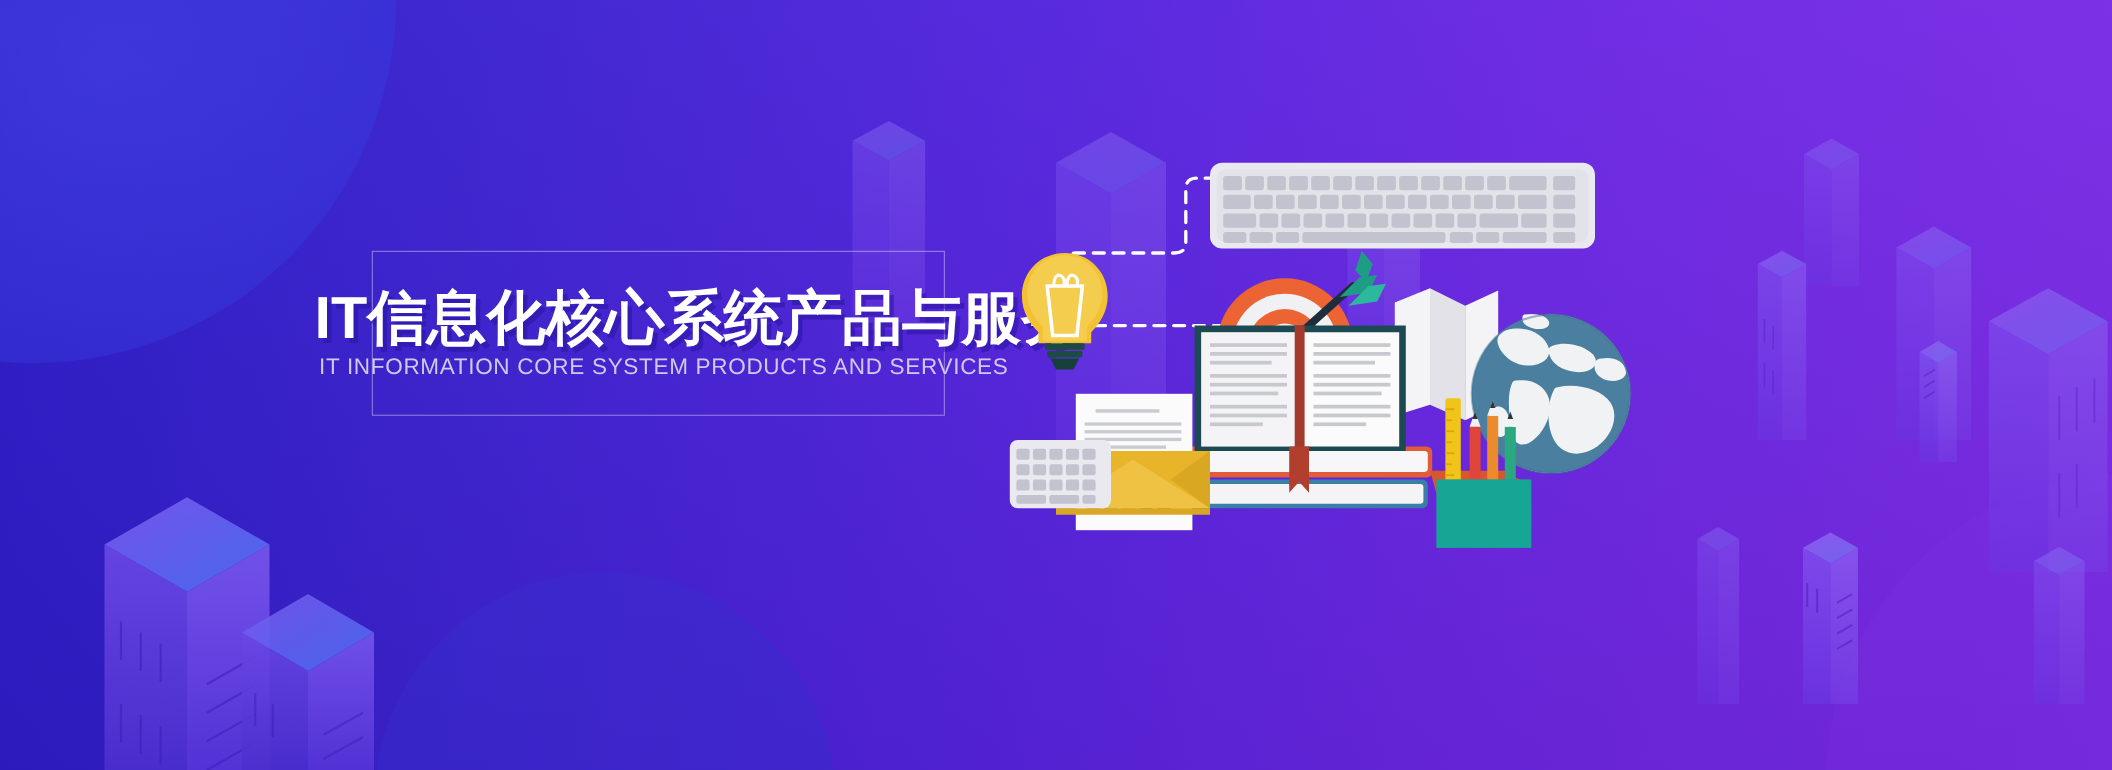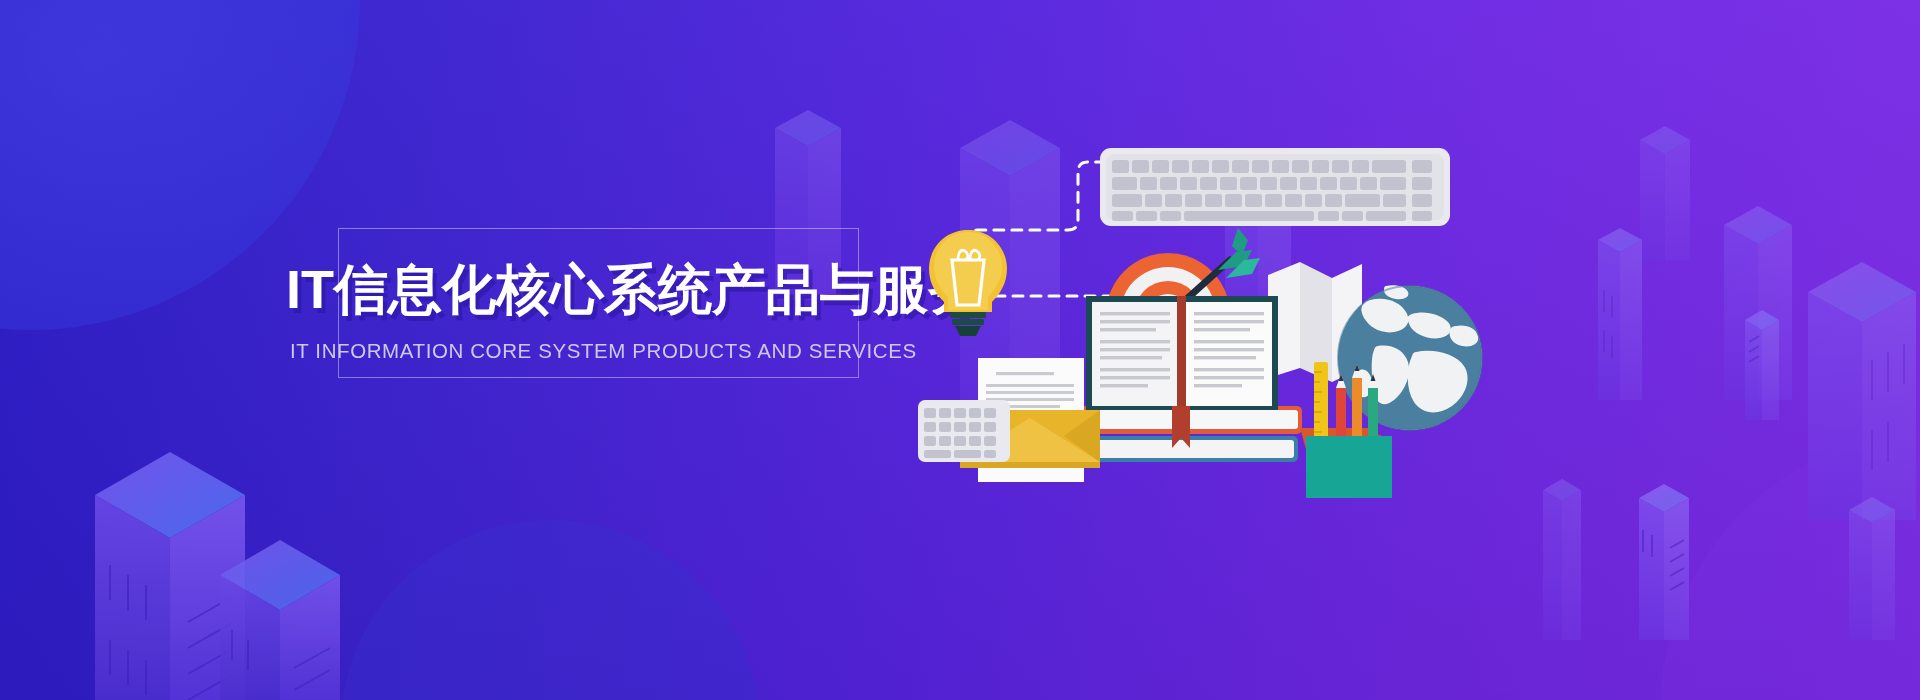--- a/index.html
+++ b/index.html
@@ -40,21 +40,20 @@
   .title{
     position:absolute;left:286px;top:258px;width:620px;
     font-size:54px;font-weight:bold;color:#ffffff;letter-spacing:0px;
     line-height:62px;white-space:nowrap;
     text-shadow:4px 5px 0 rgba(40,20,160,.55);
   }
   .subtitle{
     position:absolute;left:290px;top:322px;width:620px;
     font-size:20.5px;color:#cfc9f2;letter-spacing:.6px;white-space:nowrap;
     font-weight:400;
-    margin-top:17px;
   }
 </style>
 </head>
 <body>
 
 <div id="banner">
 
   <div class="bg-circle-tl"></div>
   <div class="bg-circle-bl"></div>
   <div class="bg-circle-br"></div>

